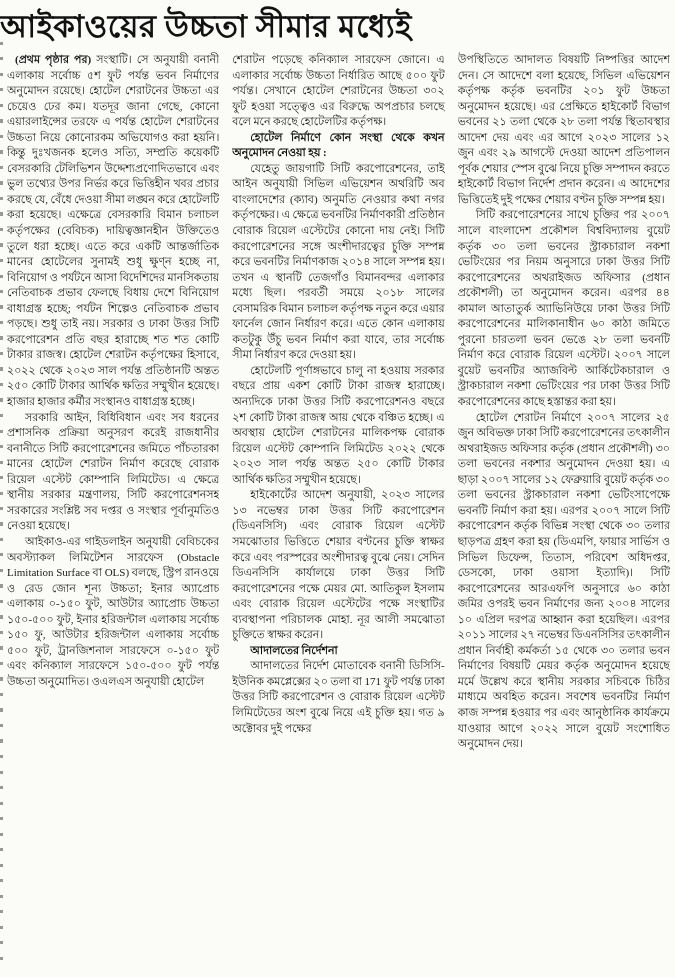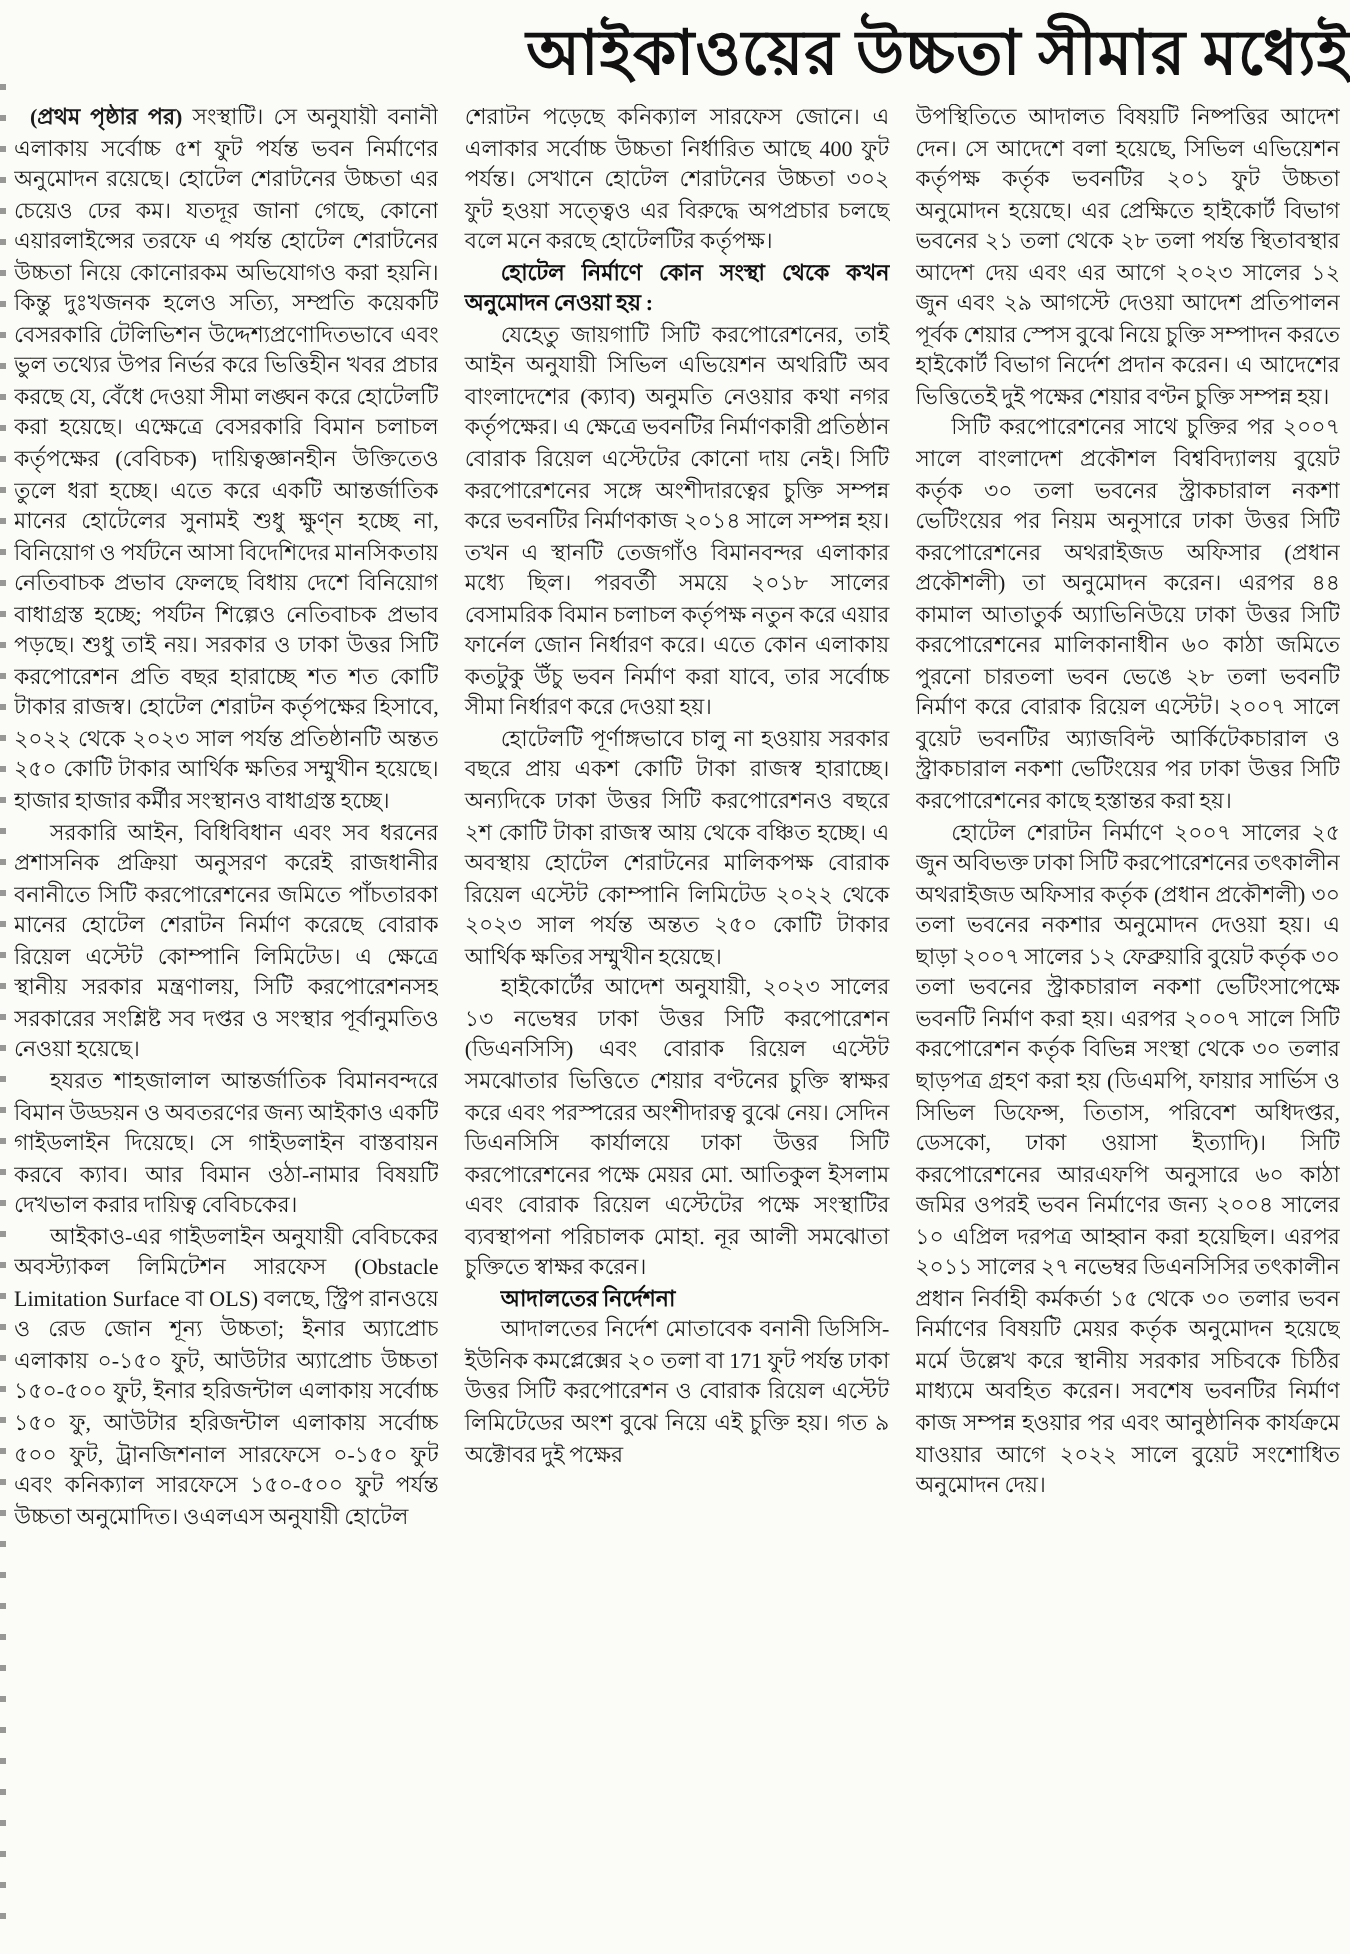--- a/index.html
+++ b/index.html
@@ -9,21 +9,21 @@
     font-family:"Liberation Serif","DejaVu Serif",serif;
     color:#1b1b1b;
   }
   .page{position:absolute;inset:0;}
   .edge-marks{
     position:absolute;left:0;top:42px;bottom:8px;width:3px;
     background:repeating-linear-gradient(to bottom, rgba(70,70,70,.55) 0 3px, transparent 3px 15.5px);
   }
   h1.headline{
     margin:0;padding:9px 0 4px 0;
-    text-align:right;
+    text-align:left;
     font-size:31px;line-height:36px;font-weight:700;
     letter-spacing:0.5px;color:#111;
   }
   .columns{
     position:absolute;top:52px;left:7px;right:5px;bottom:6px;
     display:flex;gap:13px;
   }
   .column{
     flex:1 1 0;min-width:0;
     font-size:11px;line-height:15.55px;
@@ -40,25 +40,24 @@
 </head>
 <body>
 
 <div class="page">
   <div class="edge-marks"></div>
   <h1 class="headline">আইকাওয়ের উচ্চতা সীমার মধ্যেই</h1>
   <div class="columns">
       <div class="column">
         <p class="opening"><b>(প্রথম পৃষ্ঠার পর) </b>সংস্থাটি। সে অনুযায়ী বনানী এলাকায় সর্বোচ্চ ৫শ ফুট পর্যন্ত ভবন নির্মাণের অনুমোদন রয়েছে। হোটেল শেরাটনের উচ্চতা এর চেয়েও ঢের কম। যতদূর জানা গেছে, কোনো এয়ারলাইন্সের তরফে এ পর্যন্ত হোটেল শেরাটনের উচ্চতা নিয়ে কোনোরকম অভিযোগও করা হয়নি। কিন্তু দুঃখজনক হলেও সত্যি, সম্প্রতি কয়েকটি বেসরকারি টেলিভিশন উদ্দেশ্যপ্রণোদিতভাবে এবং ভুল তথ্যের উপর নির্ভর করে ভিত্তিহীন খবর প্রচার করছে যে, বেঁধে দেওয়া সীমা লঙ্ঘন করে হোটেলটি করা হয়েছে। এক্ষেত্রে বেসরকারি বিমান চলাচল কর্তৃপক্ষের (বেবিচক) দায়িত্বজ্ঞানহীন উক্তিতেও তুলে ধরা হচ্ছে। এতে করে একটি আন্তর্জাতিক মানের হোটেলের সুনামই শুধু ক্ষুণ্ন হচ্ছে না, বিনিয়োগ ও পর্যটনে আসা বিদেশিদের মানসিকতায় নেতিবাচক প্রভাব ফেলছে বিধায় দেশে বিনিয়োগ বাধাগ্রস্ত হচ্ছে; পর্যটন শিল্পেও নেতিবাচক প্রভাব পড়ছে। শুধু তাই নয়। সরকার ও ঢাকা উত্তর সিটি করপোরেশন প্রতি বছর হারাচ্ছে শত শত কোটি টাকার রাজস্ব। হোটেল শেরাটন কর্তৃপক্ষের হিসাবে, ২০২২ থেকে ২০২৩ সাল পর্যন্ত প্রতিষ্ঠানটি অন্তত ২৫০ কোটি টাকার আর্থিক ক্ষতির সম্মুখীন হয়েছে। হাজার হাজার কর্মীর সংস্থানও বাধাগ্রস্ত হচ্ছে।</p>
         <p class="paragraph">সরকারি আইন, বিধিবিধান এবং সব ধরনের প্রশাসনিক প্রক্রিয়া অনুসরণ করেই রাজধানীর বনানীতে সিটি করপোরেশনের জমিতে পাঁচতারকা মানের হোটেল শেরাটন নির্মাণ করেছে বোরাক রিয়েল এস্টেট কোম্পানি লিমিটেড। এ ক্ষেত্রে স্থানীয় সরকার মন্ত্রণালয়, সিটি করপোরেশনসহ সরকারের সংশ্লিষ্ট সব দপ্তর ও সংস্থার পূর্বানুমতিও নেওয়া হয়েছে।</p>
-        <p class="paragraph">হযরত শাহজালাল আন্তর্জাতিক বিমানবন্দরে বিমান উড্ডয়ন ও অবতরণের জন্য আইকাও একটি গাইডলাইন দিয়েছে। সে গাইডলাইন বাস্তবায়ন করবে ক্যাব। আর বিমান ওঠা-নামার বিষয়টি দেখভাল করার দায়িত্ব বেবিচকের।</p>
         <p class="paragraph">আইকাও-এর গাইডলাইন অনুযায়ী বেবিচকের অবস্ট্যাকল লিমিটেশন সারফেস (Obstacle Limitation Surface বা OLS) বলছে, স্ট্রিপ রানওয়ে ও রেড জোন শূন্য উচ্চতা; ইনার অ্যাপ্রোচ এলাকায় ০-১৫০ ফুট, আউটার অ্যাপ্রোচ উচ্চতা ১৫০-৫০০ ফুট, ইনার হরিজন্টাল এলাকায় সর্বোচ্চ ১৫০ ফু, আউটার হরিজন্টাল এলাকায় সর্বোচ্চ ৫০০ ফুট, ট্রানজিশনাল সারফেসে ০-১৫০ ফুট এবং কনিক্যাল সারফেসে ১৫০-৫০০ ফুট পর্যন্ত উচ্চতা অনুমোদিত। ওএলএস অনুযায়ী হোটেল</p>
       </div>
       <div class="column">
-        <p class="continuation">শেরাটন পড়েছে কনিক্যাল সারফেস জোনে। এ এলাকার সর্বোচ্চ উচ্চতা নির্ধারিত আছে 400 ফুট পর্যন্ত। সেখানে হোটেল শেরাটনের উচ্চতা ৩০২ ফুট হওয়া সত্ত্বেও এর বিরুদ্ধে অপপ্রচার চলছে বলে মনে করছে হোটেলটির কর্তৃপক্ষ।</p>
+        <p class="continuation">শেরাটন পড়েছে কনিক্যাল সারফেস জোনে। এ এলাকার সর্বোচ্চ উচ্চতা নির্ধারিত আছে ৫০০ ফুট পর্যন্ত। সেখানে হোটেল শেরাটনের উচ্চতা ৩০২ ফুট হওয়া সত্ত্বেও এর বিরুদ্ধে অপপ্রচার চলছে বলে মনে করছে হোটেলটির কর্তৃপক্ষ।</p>
         <p class="subheading">হোটেল নির্মাণে কোন সংস্থা থেকে কখন অনুমোদন নেওয়া হয় :</p>
         <p class="paragraph">যেহেতু জায়গাটি সিটি করপোরেশনের, তাই আইন অনুযায়ী সিভিল এভিয়েশন অথরিটি অব বাংলাদেশের (ক্যাব) অনুমতি নেওয়ার কথা নগর কর্তৃপক্ষের। এ ক্ষেত্রে ভবনটির নির্মাণকারী প্রতিষ্ঠান বোরাক রিয়েল এস্টেটের কোনো দায় নেই। সিটি করপোরেশনের সঙ্গে অংশীদারত্বের চুক্তি সম্পন্ন করে ভবনটির নির্মাণকাজ ২০১৪ সালে সম্পন্ন হয়। তখন এ স্থানটি তেজগাঁও বিমানবন্দর এলাকার মধ্যে ছিল। পরবর্তী সময়ে ২০১৮ সালের বেসামরিক বিমান চলাচল কর্তৃপক্ষ নতুন করে এয়ার ফার্নেল জোন নির্ধারণ করে। এতে কোন এলাকায় কতটুকু উঁচু ভবন নির্মাণ করা যাবে, তার সর্বোচ্চ সীমা নির্ধারণ করে দেওয়া হয়।</p>
         <p class="paragraph">হোটেলটি পূর্ণাঙ্গভাবে চালু না হওয়ায় সরকার বছরে প্রায় একশ কোটি টাকা রাজস্ব হারাচ্ছে। অন্যদিকে ঢাকা উত্তর সিটি করপোরেশনও বছরে ২শ কোটি টাকা রাজস্ব আয় থেকে বঞ্চিত হচ্ছে। এ অবস্থায় হোটেল শেরাটনের মালিকপক্ষ বোরাক রিয়েল এস্টেট কোম্পানি লিমিটেড ২০২২ থেকে ২০২৩ সাল পর্যন্ত অন্তত ২৫০ কোটি টাকার আর্থিক ক্ষতির সম্মুখীন হয়েছে।</p>
         <p class="paragraph">হাইকোর্টের আদেশ অনুযায়ী, ২০২৩ সালের ১৩ নভেম্বর ঢাকা উত্তর সিটি করপোরেশন (ডিএনসিসি) এবং বোরাক রিয়েল এস্টেট সমঝোতার ভিত্তিতে শেয়ার বণ্টনের চুক্তি স্বাক্ষর করে এবং পরস্পরের অংশীদারত্ব বুঝে নেয়। সেদিন ডিএনসিসি কার্যালয়ে ঢাকা উত্তর সিটি করপোরেশনের পক্ষে মেয়র মো. আতিকুল ইসলাম এবং বোরাক রিয়েল এস্টেটের পক্ষে সংস্থাটির ব্যবস্থাপনা পরিচালক মোহা. নূর আলী সমঝোতা চুক্তিতে স্বাক্ষর করেন।</p>
         <p class="subheading">আদালতের নির্দেশনা</p>
         <p class="paragraph">আদালতের নির্দেশ মোতাবেক বনানী ডিসিসি-ইউনিক কমপ্লেক্সের ২০ তলা বা 171 ফুট পর্যন্ত ঢাকা উত্তর সিটি করপোরেশন ও বোরাক রিয়েল এস্টেট লিমিটেডের অংশ বুঝে নিয়ে এই চুক্তি হয়। গত ৯ অক্টোবর দুই পক্ষের</p>
       </div>
       <div class="column">
         <p class="continuation">উপস্থিতিতে আদালত বিষয়টি নিষ্পত্তির আদেশ দেন। সে আদেশে বলা হয়েছে, সিভিল এভিয়েশন কর্তৃপক্ষ কর্তৃক ভবনটির ২০১ ফুট উচ্চতা অনুমোদন হয়েছে। এর প্রেক্ষিতে হাইকোর্ট বিভাগ ভবনের ২১ তলা থেকে ২৮ তলা পর্যন্ত স্থিতাবস্থার আদেশ দেয় এবং এর আগে ২০২৩ সালের ১২ জুন এবং ২৯ আগস্টে দেওয়া আদেশ প্রতিপালন পূর্বক শেয়ার স্পেস বুঝে নিয়ে চুক্তি সম্পাদন করতে হাইকোর্ট বিভাগ নির্দেশ প্রদান করেন। এ আদেশের ভিত্তিতেই দুই পক্ষের শেয়ার বণ্টন চুক্তি সম্পন্ন হয়।</p>
         <p class="paragraph">সিটি করপোরেশনের সাথে চুক্তির পর ২০০৭ সালে বাংলাদেশ প্রকৌশল বিশ্ববিদ্যালয় বুয়েট কর্তৃক ৩০ তলা ভবনের স্ট্রাকচারাল নকশা ভেটিংয়ের পর নিয়ম অনুসারে ঢাকা উত্তর সিটি করপোরেশনের অথরাইজড অফিসার (প্রধান প্রকৌশলী) তা অনুমোদন করেন। এরপর ৪৪ কামাল আতাতুর্ক অ্যাভিনিউয়ে ঢাকা উত্তর সিটি করপোরেশনের মালিকানাধীন ৬০ কাঠা জমিতে পুরনো চারতলা ভবন ভেঙে ২৮ তলা ভবনটি নির্মাণ করে বোরাক রিয়েল এস্টেট। ২০০৭ সালে বুয়েট ভবনটির অ্যাজবিল্ট আর্কিটেকচারাল ও স্ট্রাকচারাল নকশা ভেটিংয়ের পর ঢাকা উত্তর সিটি করপোরেশনের কাছে হস্তান্তর করা হয়।</p>

